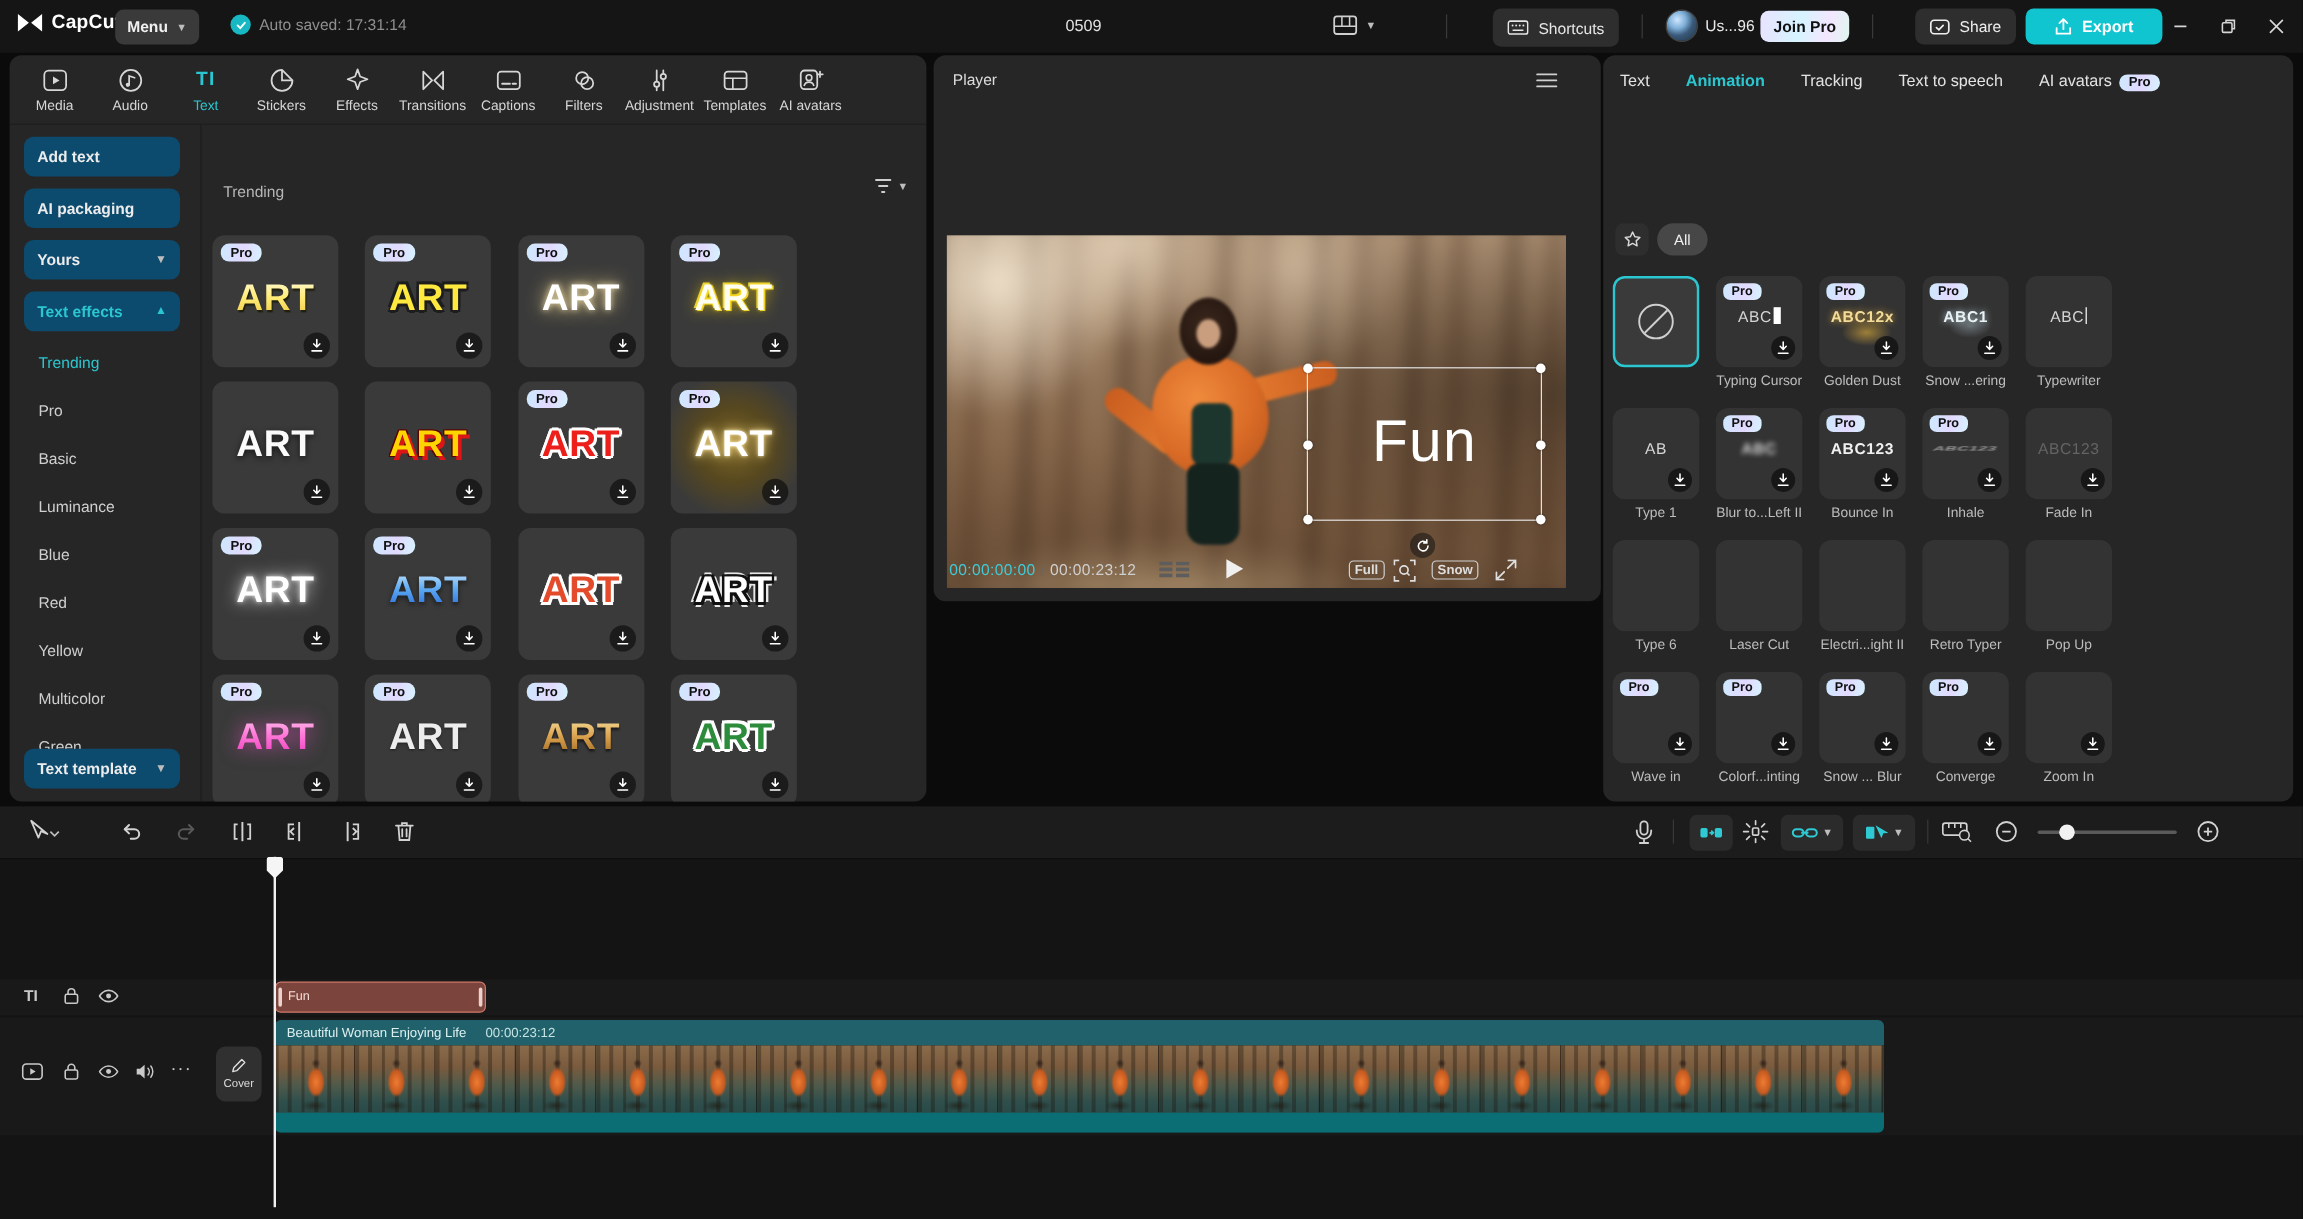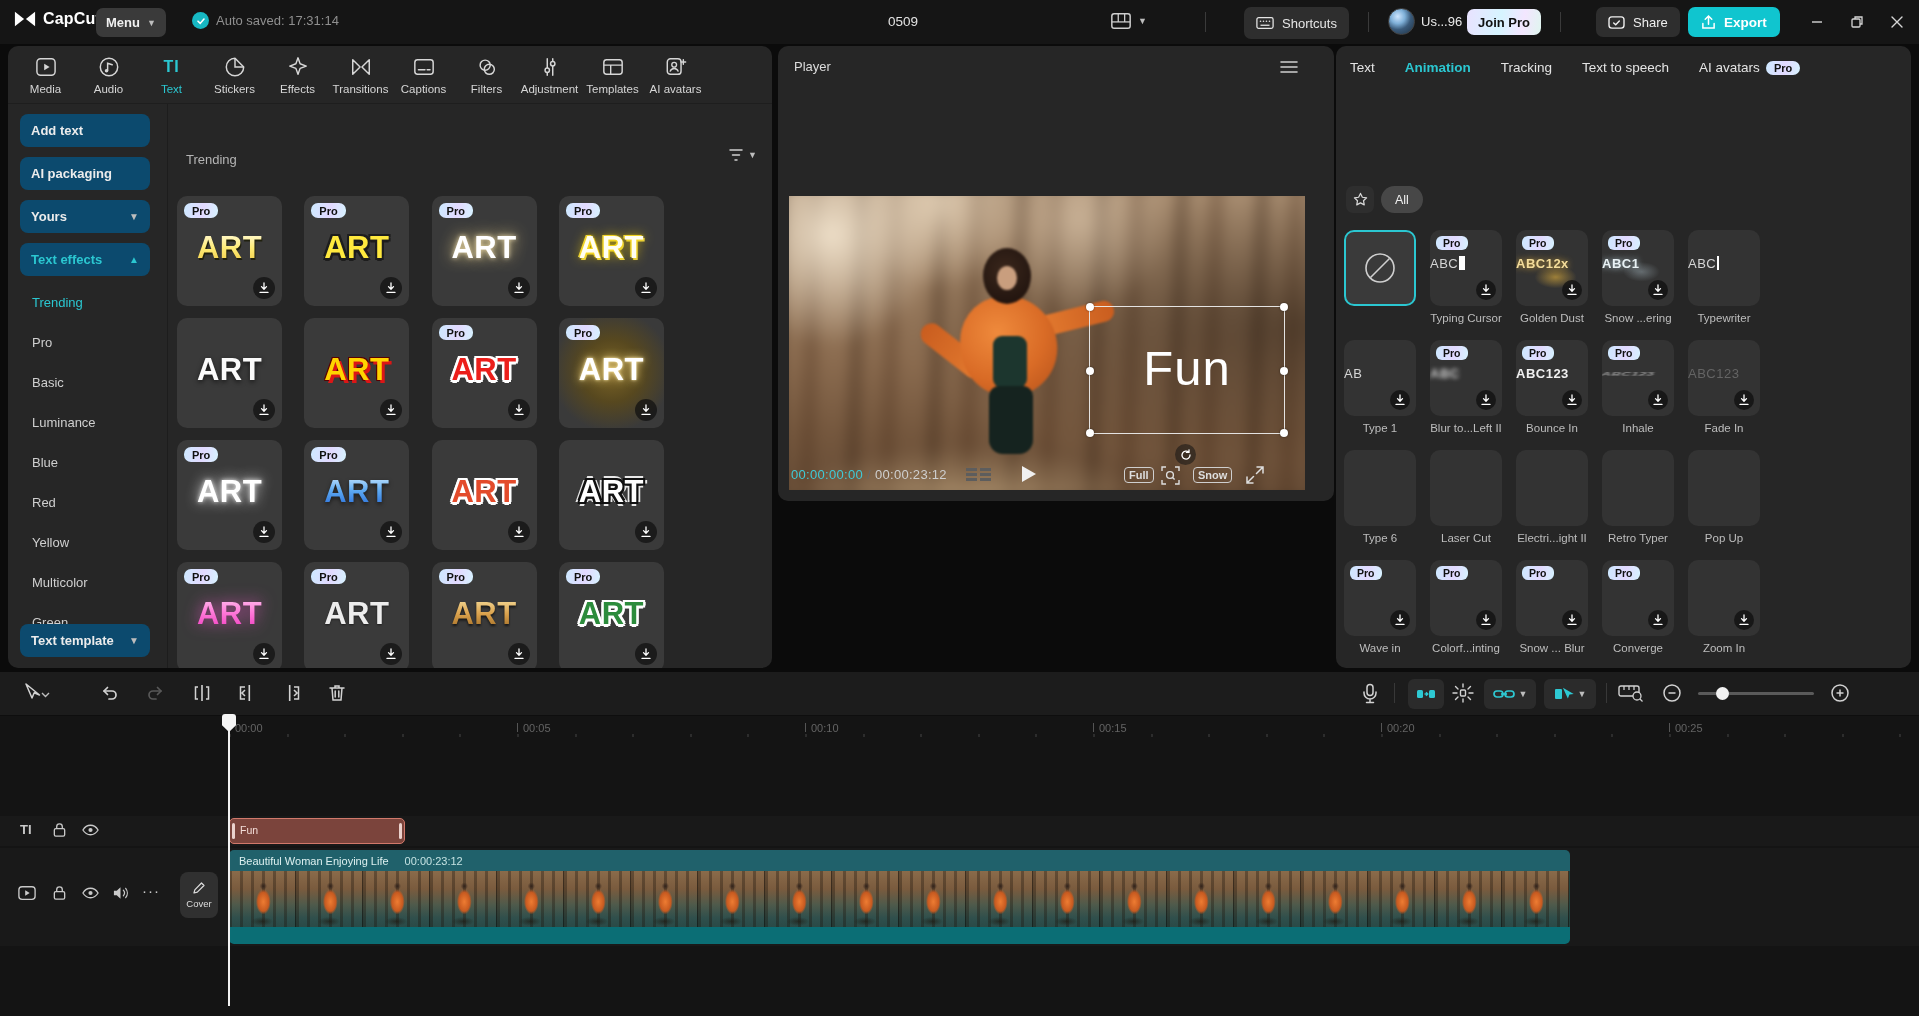--- a/index.html
+++ b/index.html
@@ -14,21 +14,21 @@
   .autosave { position:absolute; left:192px; top:12px; display:flex; align-items:center; gap:7px; font-size:13px; color:#8f8f8f; }
   .chk { width:17px; height:17px; border-radius:50%; background:#17b8c3; display:flex; align-items:center; justify-content:center; }
   #doc-title { position:absolute; left:903px; top:14px; transform:translateX(-50%); font-size:13.5px; color:#e2e2e2; }
   .layout-ic { position:absolute; left:1110px; top:11px; display:flex; align-items:center; gap:6px; color:#cfcfcf; }
   .tb-sep { position:absolute; top:12px; width:1px; height:20px; background:#3a3a3a; }
   .shortcuts-btn { position:absolute; left:1244px; top:7px; height:30px; padding:16px 12px; background:#2e2e2e; border-radius:7px; display:flex; align-items:center; gap:8px; font-size:13px; color:#e6e6e6; }
   .avatar { position:absolute; left:1388px; top:8px; width:27px; height:27px; border-radius:50%; background:radial-gradient(circle at 35% 30%, #cfe6ff 0%, #7fb0d8 30%, #3a5a7a 55%, #1d2f3f 100%); border:1px solid #444; }
   .user-label { position:absolute; left:1421px; top:14px; font-size:13px; color:#eaeaea; }
   .joinpro-btn { position:absolute; left:1467px; top:9px; height:26px; padding:0 11px; border-radius:7px; background:linear-gradient(100deg,#e9e2ff 0%,#d6f4ff 45%,#f3e6ff 75%,#dff6ef 100%); color:#101010; font-size:13px; font-weight:800; display:flex; align-items:center; }
   .share-btn { position:absolute; left:1596px; top:7px; height:30px; padding:0 12px; background:#2e2e2e; border-radius:7px; display:flex; align-items:center; gap:8px; font-size:13px; color:#efefef; }
-  .export-btn { position:absolute; left:1688px; top:7px; height:30px; padding:0 13px; background:#10c5cf; border-radius:7px; display:flex; align-items:center; gap:8px; font-size:13.5px; font-weight:700; color:#ffffff; }
+  .export-btn { position:absolute; left:1688px; top:7px; height:30px; padding:0 24px; background:#10c5cf; border-radius:7px; display:flex; align-items:center; gap:8px; font-size:13.5px; font-weight:700; color:#ffffff; }
   .win-btn { position:absolute; top:11px; width:22px; height:22px; display:flex; align-items:center; justify-content:center; color:#d6d6d6; }
 
   
   .panel { position:absolute; background:#262626; border-radius:10px; overflow:hidden; }
   #left-panel   { left:8px;    top:46px; width:764px; height:622px; }
   #player-panel { left:778px;  top:46px; width:556px; height:455px; }
   #right-panel  { left:1336px; top:46px; width:575px; height:622px; }
 
   
   #left-tabs { position:absolute; left:0; top:0; width:764px; height:58px; display:flex; padding:0 6px; border-bottom:1px solid #1e1e1e; }
@@ -114,21 +114,21 @@
   .rtab.active { color:#2bc7d1; font-weight:700; }
   .mini-pro { padding:1px 8px; border-radius:8px; background:linear-gradient(100deg,#cde9ff,#e2d9ff 55%,#d6f3ff); color:#101010; font-weight:800; font-size:11px; margin-left:6px; }
   #segbar { position:absolute; left:10px; top:75px; width:551px; height:28px; background:#1d1d1d; border-radius:8px; display:flex; }
   .seg { flex:1; display:flex; align-items:center; justify-content:center; font-size:12.5px; color:#c9c9c9; border-radius:8px; }
   .seg.active { background:#343434; border:1px solid #5c5c5c; color:#f2f2f2; }
   #star-btn { position:absolute; left:10px; top:140px; width:28px; height:27px; background:#2e2e2e; border-radius:7px; display:flex; align-items:center; justify-content:center; color:#d9d9d9; }
   #all-btn { position:absolute; left:45px; top:140px; height:27px; padding:0 14px; background:#474747; border-radius:14px; display:flex; align-items:center; font-size:12.5px; color:#f0f0f0; }
   .atile { position:absolute; width:72px; height:76px; background:#333333; border-radius:10px; overflow:hidden; }
   .atile.selected { border:2px solid #2bc7d1; background:#3a3a3a; }
   .alabel { position:absolute; width:96px; text-align:center; font-size:11.5px; color:#bdbdbd; white-space:nowrap; overflow:hidden; text-overflow:ellipsis; }
-  .apv { position:absolute; left:0; right:0; top:26px; font-size:13px; color:#d5d5d5; letter-spacing:.5px; }
+  .apv { position:absolute; left:0; right:0; top:26px; text-align:center; font-size:13px; color:#d5d5d5; letter-spacing:.5px; }
   .apv .blk { display:inline-block; width:6px; height:14px; background:#fff; vertical-align:-2px; margin-left:1px; }
   .apv .thin { display:inline-block; width:1.5px; height:14px; background:#fff; vertical-align:-2px; margin-left:1px; }
   .apv-golden { color:#f3dc9a; text-shadow:0 0 6px #d9a93c; font-weight:700; }
   .tilebg-golden { background:#333 radial-gradient(ellipse 30px 16px at 55% 62%, rgba(214,168,60,.65), transparent 70%); }
   .apv-snow { color:#e9f2f5; text-shadow:0 0 6px rgba(200,225,235,.9); font-weight:700; }
   .tilebg-snow { background:#333 radial-gradient(ellipse 26px 14px at 55% 55%, rgba(190,210,220,.35), transparent 70%); }
   .apv-blur { filter:blur(2px); color:#cfcfcf; font-weight:700; }
   .apv-bounce { color:#f0f0f0; font-weight:700; }
   .apv-inhale { transform:scaleY(.4) skewX(-14deg); filter:blur(1px); color:#9a9a9a; font-weight:700; }
   .apv-fade { color:#646464; }
@@ -862,34 +862,20 @@
       </div>
     <div class="tl-ic" style="left:1830px">
         <svg width="20" height="20" viewBox="0 0 20 20">
           <circle cx="10" cy="10" r="8" fill="none" stroke="currentColor" stroke-width="1.5"></circle>
           <line x1="6.5" y1="10" x2="13.5" y2="10" stroke="currentColor" stroke-width="1.5"></line>
           <line x1="10" y1="6.5" x2="10" y2="13.5" stroke="currentColor" stroke-width="1.5"></line>
         </svg>
       </div>
   </div>
 
-  <div id="ruler">
-      <div class="rtick" style="left: 229px;"></div>
-      <span class="rlab" style="left: 235px;">00:00</span>
-      <div class="rtick" style="left: 517px;"></div>
-      <span class="rlab" style="left: 523px;">00:05</span>
-      <div class="rtick" style="left: 805px;"></div>
-      <span class="rlab" style="left: 811px;">00:10</span>
-      <div class="rtick" style="left: 1093px;"></div>
-      <span class="rlab" style="left: 1099px;">00:15</span>
-      <div class="rtick" style="left: 1381px;"></div>
-      <span class="rlab" style="left: 1387px;">00:20</span>
-      <div class="rtick" style="left: 1669px;"></div>
-      <span class="rlab" style="left: 1675px;">00:25</span>
-    </div>
   <div class="stripe" style="top:144px;height:30px"></div>
   <div class="stripe" style="top:176px;height:98px"></div>
 
   <div id="playhead-head"></div>
   <div id="playhead-line"></div>
 
   <div class="th-ic" style="left:20px;top:150px;font-weight:800;font-size:13px">TI</div>
   <div class="th-ic" style="left:52px;top:150px">
       <svg width="15" height="16" viewBox="0 0 16 17">
         <rect x="2.5" y="7" width="11" height="8" rx="1.5" fill="none" stroke="currentColor" stroke-width="1.4"></rect>

